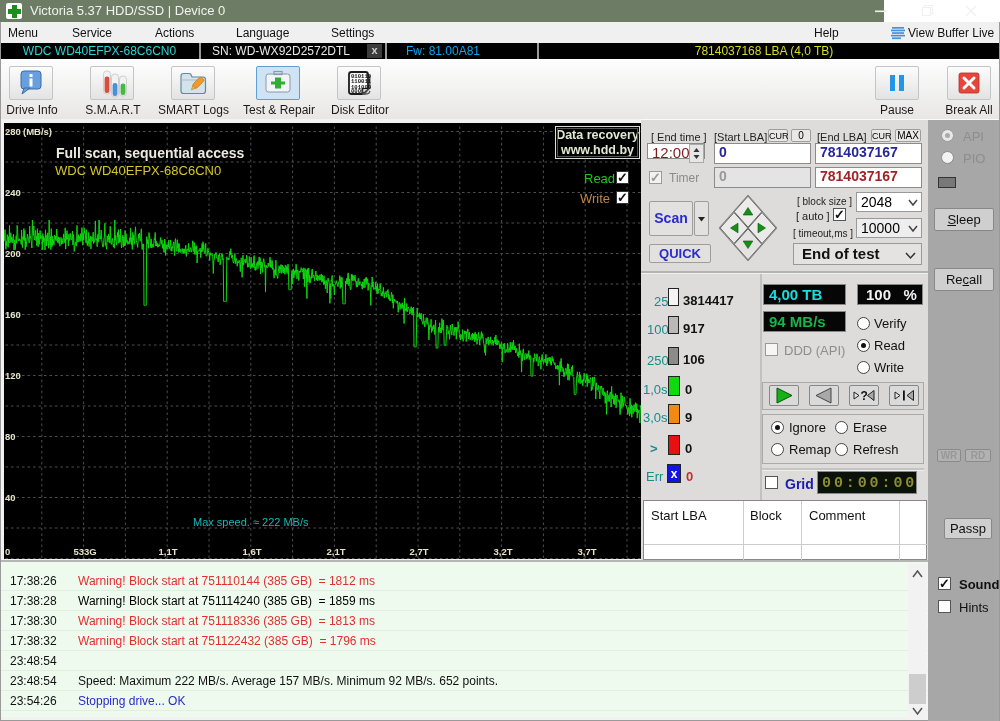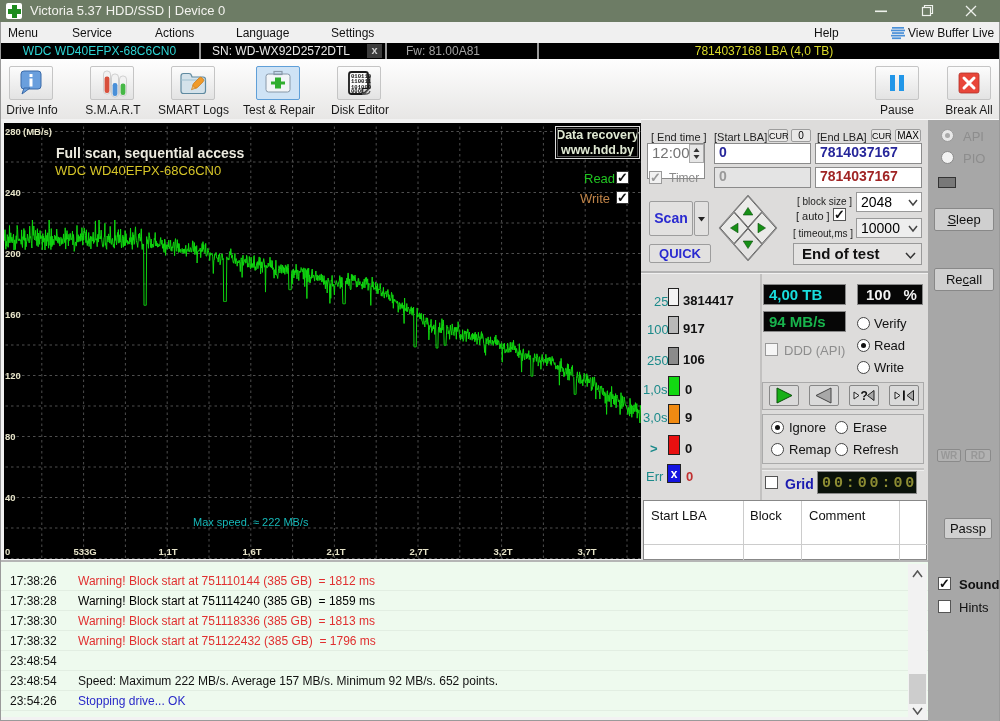--- a/index.html
+++ b/index.html
@@ -1,20 +1,20 @@
 <!DOCTYPE html>
 <html><head>
 <meta charset="utf-8">
 <style>
 * { margin:0; padding:0; box-sizing:border-box; }
 html,body { width:1000px; height:721px; overflow:hidden; }
 body { font-family:"Liberation Sans", sans-serif; position:relative; background:#fff; }
 .abs { position:absolute; }
 
-#titlebar { left:0; top:0; width:1000px; height:22px; background:#6d7c65; color:#f2f2ee; }
+#titlebar { left:0; top:0; width:884px; height:22px; background:#6d7c65; color:#f2f2ee; }
 #titlebar .ttl { position:absolute; left:30px; top:3px; font-size:13px; }
 #appicon { position:absolute; left:6px; top:3px; width:16px; height:16px; background:#fff; border-radius:2px; }
 #appicon:before { content:""; position:absolute; left:5.5px; top:1.5px; width:5px; height:13px; background:#1e8c1e; }
 #appicon:after { content:""; position:absolute; left:1.5px; top:5.5px; width:13px; height:5px; background:#1e8c1e; }
 .winbtn { position:absolute; top:0; width:45px; height:22px; }
 
 #menubar { left:0; top:22px; width:1000px; height:32px; background:#f0f0f0; font-size:12px; color:#111; }
 #menubar span { position:absolute; top:4px; }
 
 #infobar { left:0; top:43px; width:1000px; height:16px; background:#000; font-size:12px; }
@@ -79,21 +79,21 @@
       <rect x="1" y="10.4" width="9" height="1.7" fill="#4a90d8"></rect>
     </svg>
 </div>
 
 <div id="infobar" class="abs">
   <div class="seg" style="left:0;width:199px;color:#2dd3d3;">WDC WD40EFPX-68C6CN0</div>
   <div class="seg" style="left:199px;width:2px;background:#9a9a9a;"></div>
   <div class="seg" style="left:201px;width:160px;color:#e9e9e9;">SN: WD-WX92D2572DTL</div>
   <div class="seg" style="left:367px;top:1px;width:15px;height:14px;background:#3c3c3c;color:#cfcfcf;line-height:13px;font-size:11px;font-weight:bold;">x</div>
   <div class="seg" style="left:385px;width:2px;background:#9a9a9a;"></div>
-  <div class="seg" style="left:387px;width:112px;color:#a3a3a3;">Fw: 81.00A81</div>
+  <div class="seg" style="left:387px;width:112px;color:#0ea5e9;">Fw: 81.00A81</div>
   <div class="seg" style="left:537px;width:2px;background:#9a9a9a;"></div>
   <div class="seg" style="left:539px;width:450px;color:#d9d92a;">7814037168 LBA (4,0 TB)</div>
 </div>
 
 <div id="toolbar" class="abs">
   <div class="tbtn" style="left:9px;">
     <svg width="42" height="32">
         <g>
           <rect x="11" y="4" width="20" height="18" rx="3" fill="#6a9fdd" stroke="#3a6aa8" stroke-width="1"></rect>
           <path d="M14 21 L12 27 L20 21 Z" fill="#6a9fdd" stroke="#3a6aa8" stroke-width="1"></path>
@@ -240,21 +240,21 @@
 <div id="panel" class="abs">
 
   <div class="lbl" style="left:10px;top:10px;color:#222;font-size:11px;">[ End time ]</div>
   <div class="lbl" style="left:73px;top:10px;color:#222;font-size:11px;">[Start LBA]</div>
   <div class="btn3d" style="left:127px;top:8px;width:20px;height:13px;font-size:9px;line-height:12px;background:#e9e8e7;">CUR</div>
   <div class="btn3d" style="left:150px;top:8px;width:20px;height:13px;font-size:10px;line-height:12px;background:#e9e8e7;">0</div>
   <div class="lbl" style="left:176px;top:10px;color:#222;font-size:11px;">[End LBA]</div>
   <div class="btn3d" style="left:230px;top:8px;width:20px;height:13px;font-size:9px;line-height:12px;background:#e9e8e7;">CUR</div>
   <div class="btn3d" style="left:254px;top:8px;width:26px;height:13px;font-size:10px;line-height:12px;background:#e9e8e7;">MAX</div>
 
-  <div class="inpt" style="left:6px;top:22px;width:58px;height:36px;color:#737373;font-weight:normal;font-size:15px;background:#fff;">12:00</div>
+  <div class="inpt" style="left:6px;top:22px;width:58px;height:16px;color:#7f1d1d;font-weight:normal;font-size:15px;background:#fff;">12:00</div>
   <div class="abs" style="left:48px;top:23px;width:15px;height:19px;background:#e6e6e6;border:1px solid #aaa;">
     <svg width="13" height="17">
         <path d="M6.5 3 L9.5 7 L3.5 7 Z" fill="#333"></path>
         <path d="M6.5 14 L9.5 10 L3.5 10 Z" fill="#333"></path>
       </svg>
   </div>
   <div class="inpt" style="left:73px;top:22px;width:97px;height:21px;color:#26269a;">0</div>
   <div class="inpt" style="left:174px;top:22px;width:107px;height:21px;color:#26269a;">7814037167</div>
 
   <div class="cb chk" style="left:8px;top:50px;background:#f2f2f2;border-color:#9a9a9a;color:#9a9a9a;"></div>

